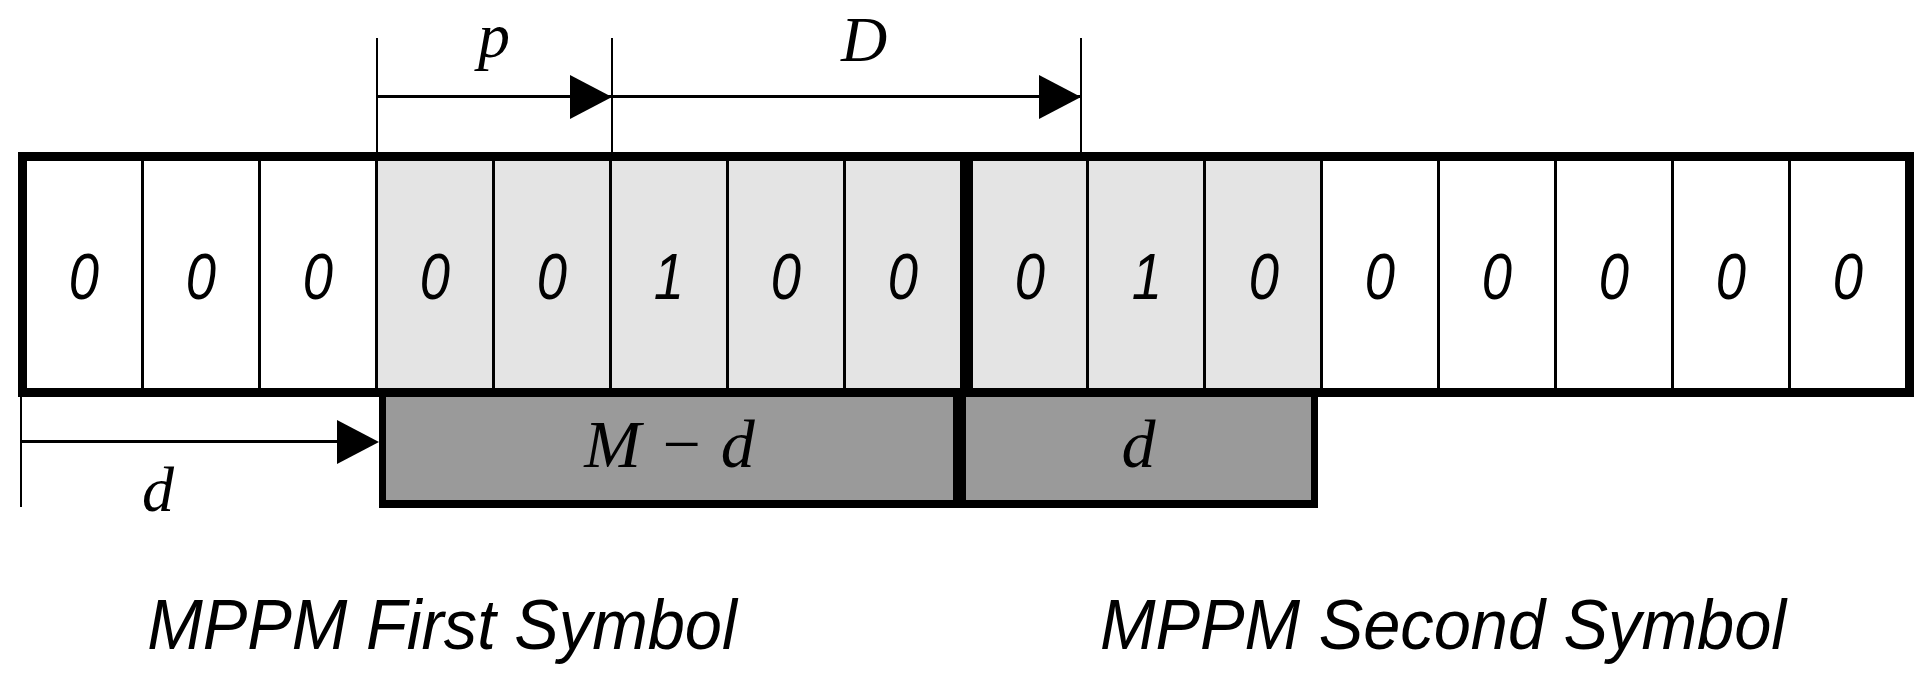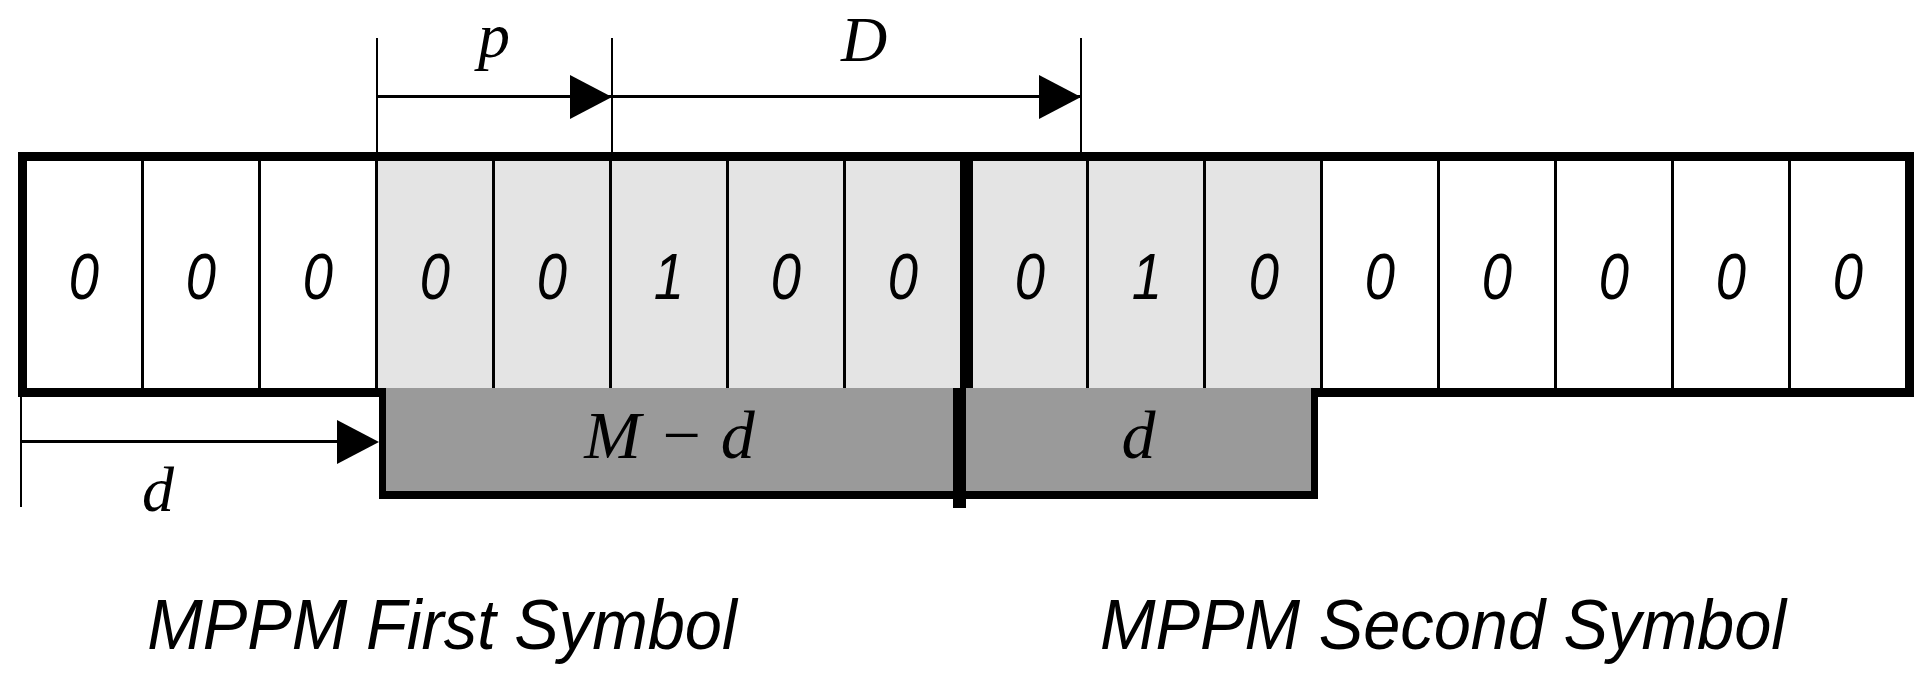--- a/index.html
+++ b/index.html
@@ -72,21 +72,21 @@
     text-align: center;
     font-family: "Liberation Serif", "DejaVu Serif", serif;
     font-style: italic;
     font-size: 64px;
     line-height: 1;
     color: var(--line, #000);
   }
   
   .bar {
     position: absolute;
-    top: 388px;
+    top: 397px;
     height: 111px;
     box-sizing: border-box;
     background: var(--bar, #9a9a9a);
     display: flex;
     align-items: center;
     justify-content: center;
     border-bottom: 8px solid var(--line, #000);
   }
   #bar-first {
     left: 379px;

